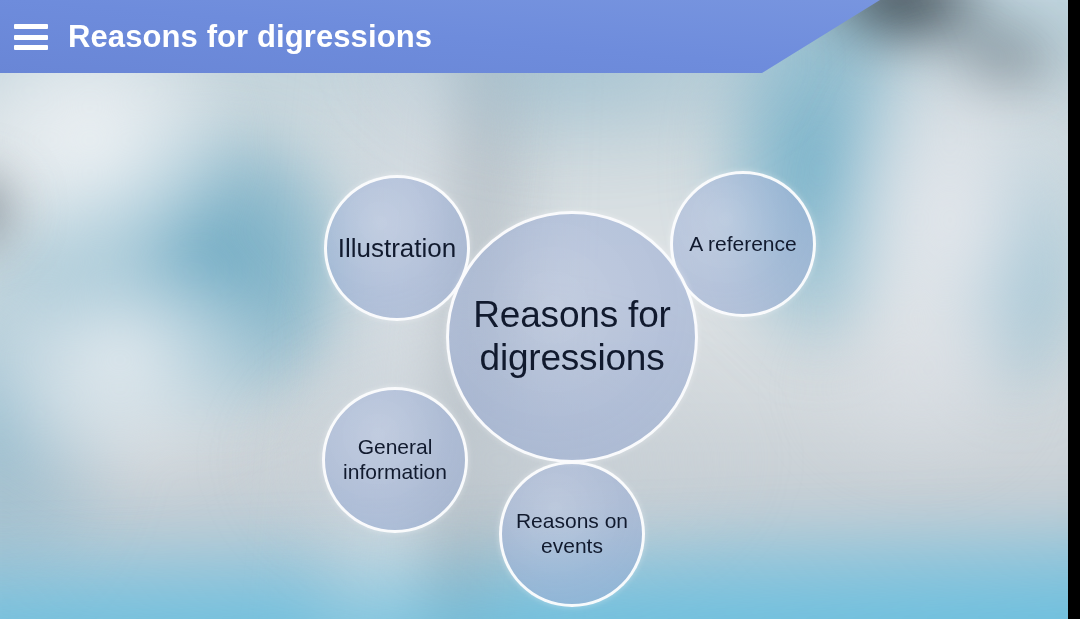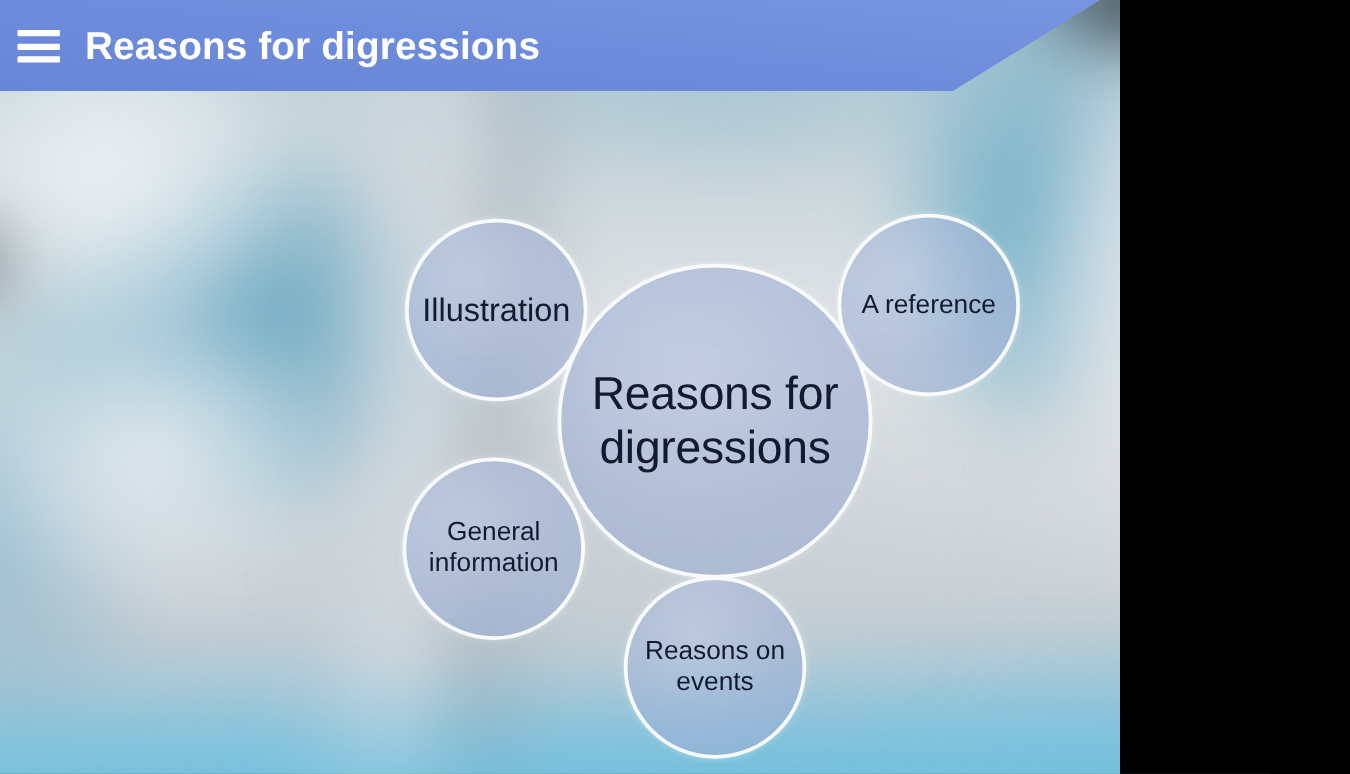--- a/index.html
+++ b/index.html
@@ -2,21 +2,21 @@
 <html><head>
 <meta charset="utf-8">
 <style>
   html, body {
     margin: 0;
     padding: 0;
     background: #000;
   }
   #screen {
     position: relative;
-    width: 896px;
+    width: 1068px;
     height: 619px;
     overflow: hidden;
     font-family: "Liberation Sans", sans-serif;
     background: #c9d3dc;
   }
 
   
   .bg-layer {
     position: absolute;
     inset: -60px;
@@ -155,21 +155,21 @@
     width: 146px;
     height: 146px;
     font-size: 21px;
     line-height: 1.17;
   }
   .node-sat .lbl { padding: 0 6px; }
   .node-top        { left: 499px; top: 76px; }
   .node-right-up   { left: 670px; top: 171px; align-items: center; }
   .node-right-down { left: 670px; top: 366px; }
   .node-bottom     { left: 499px; top: 461px; }
-  .node-left-down  { left: 322px; top: 366px; }
+  .node-left-down  { left: 322px; top: 387px; }
   .node-left-up    { left: 324px; top: 175px; }
 
   .node-left-up .lbl { font-size: 26px; }
   .node-center .lbl { padding: 0 8px; }
 </style>
 </head>
 <body>
 
 <div id="screen">
 

